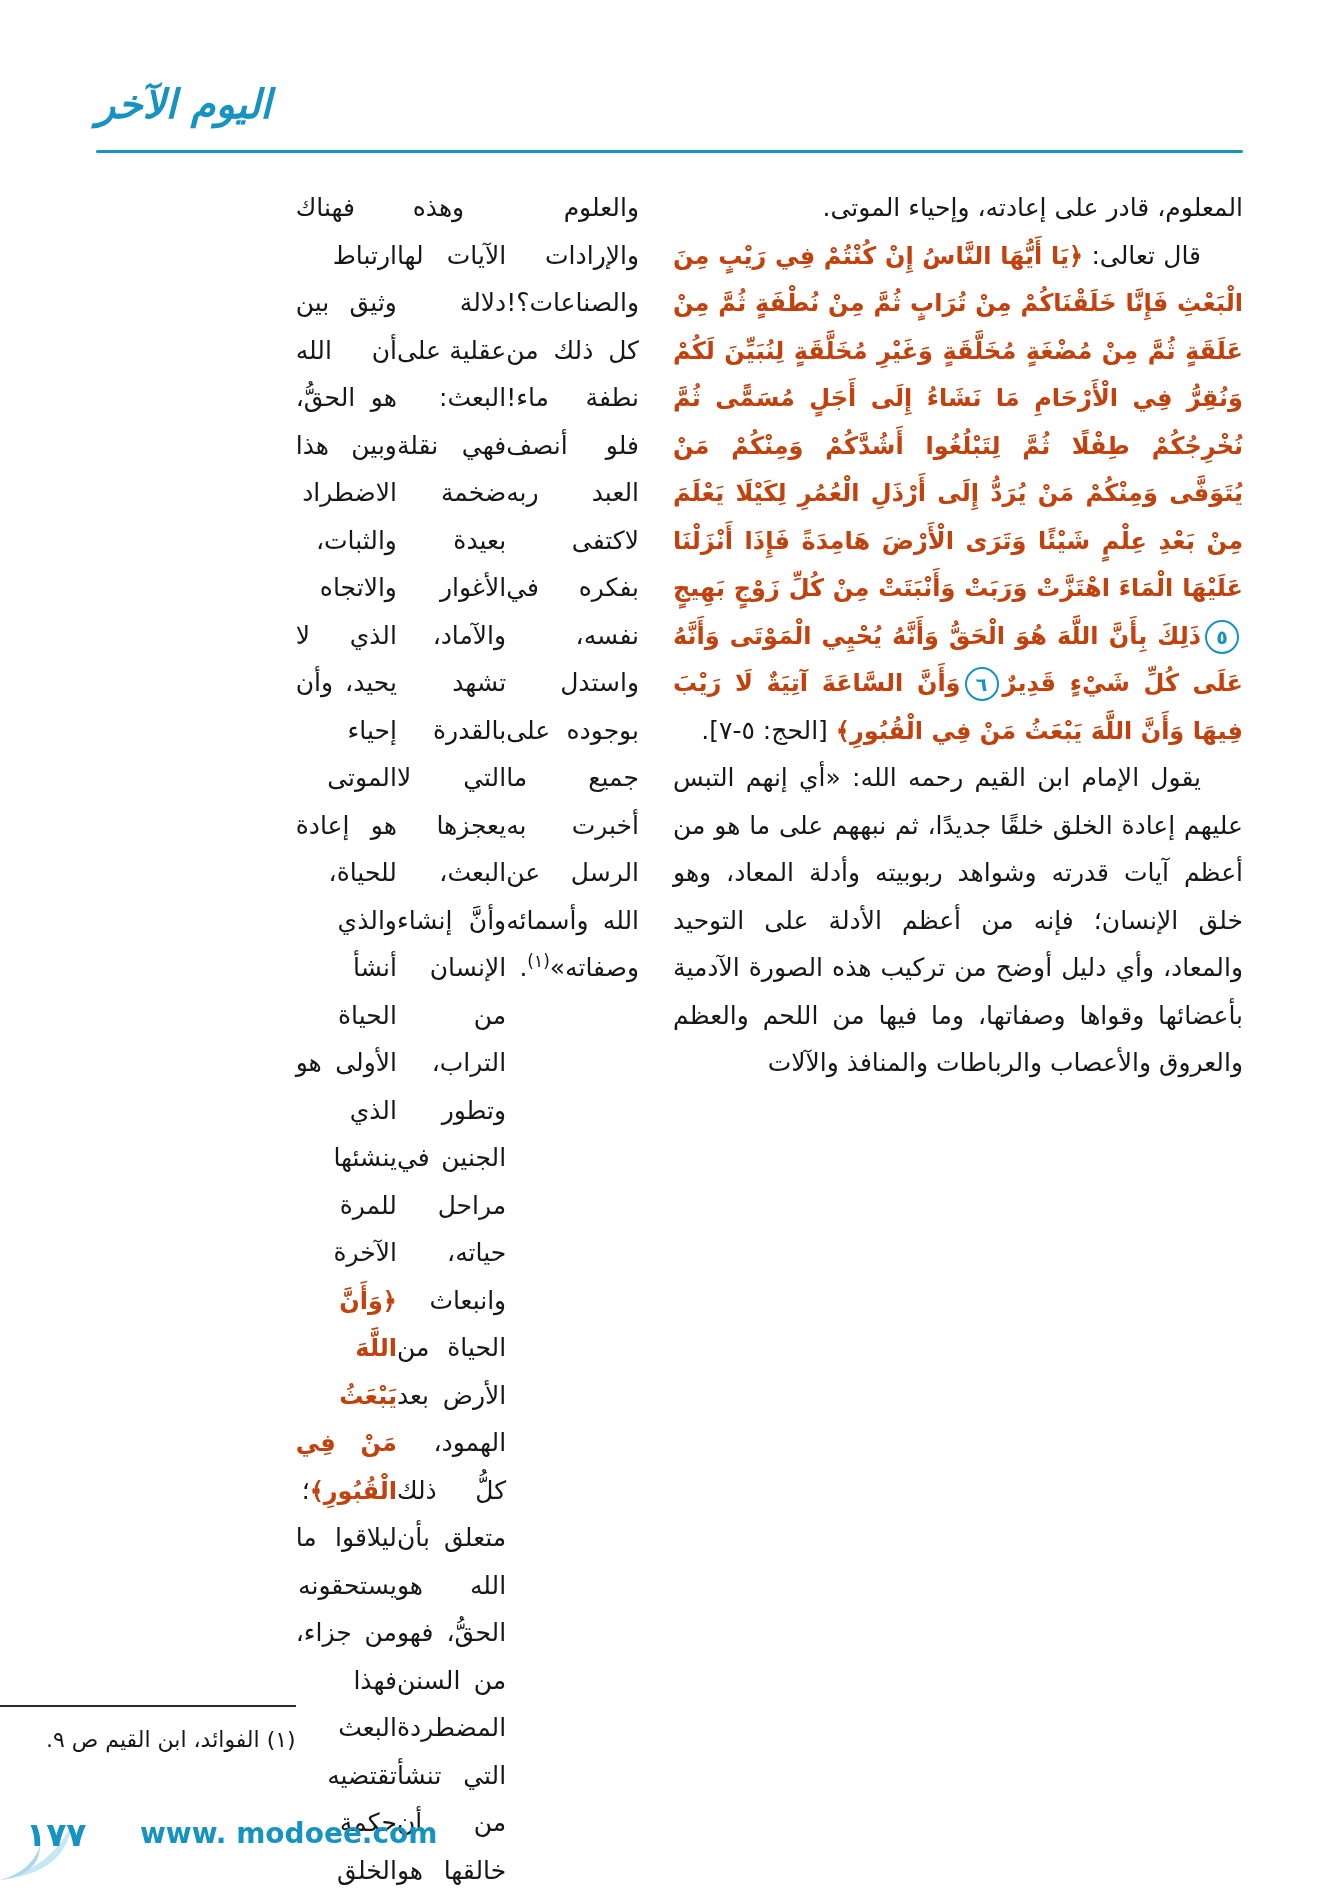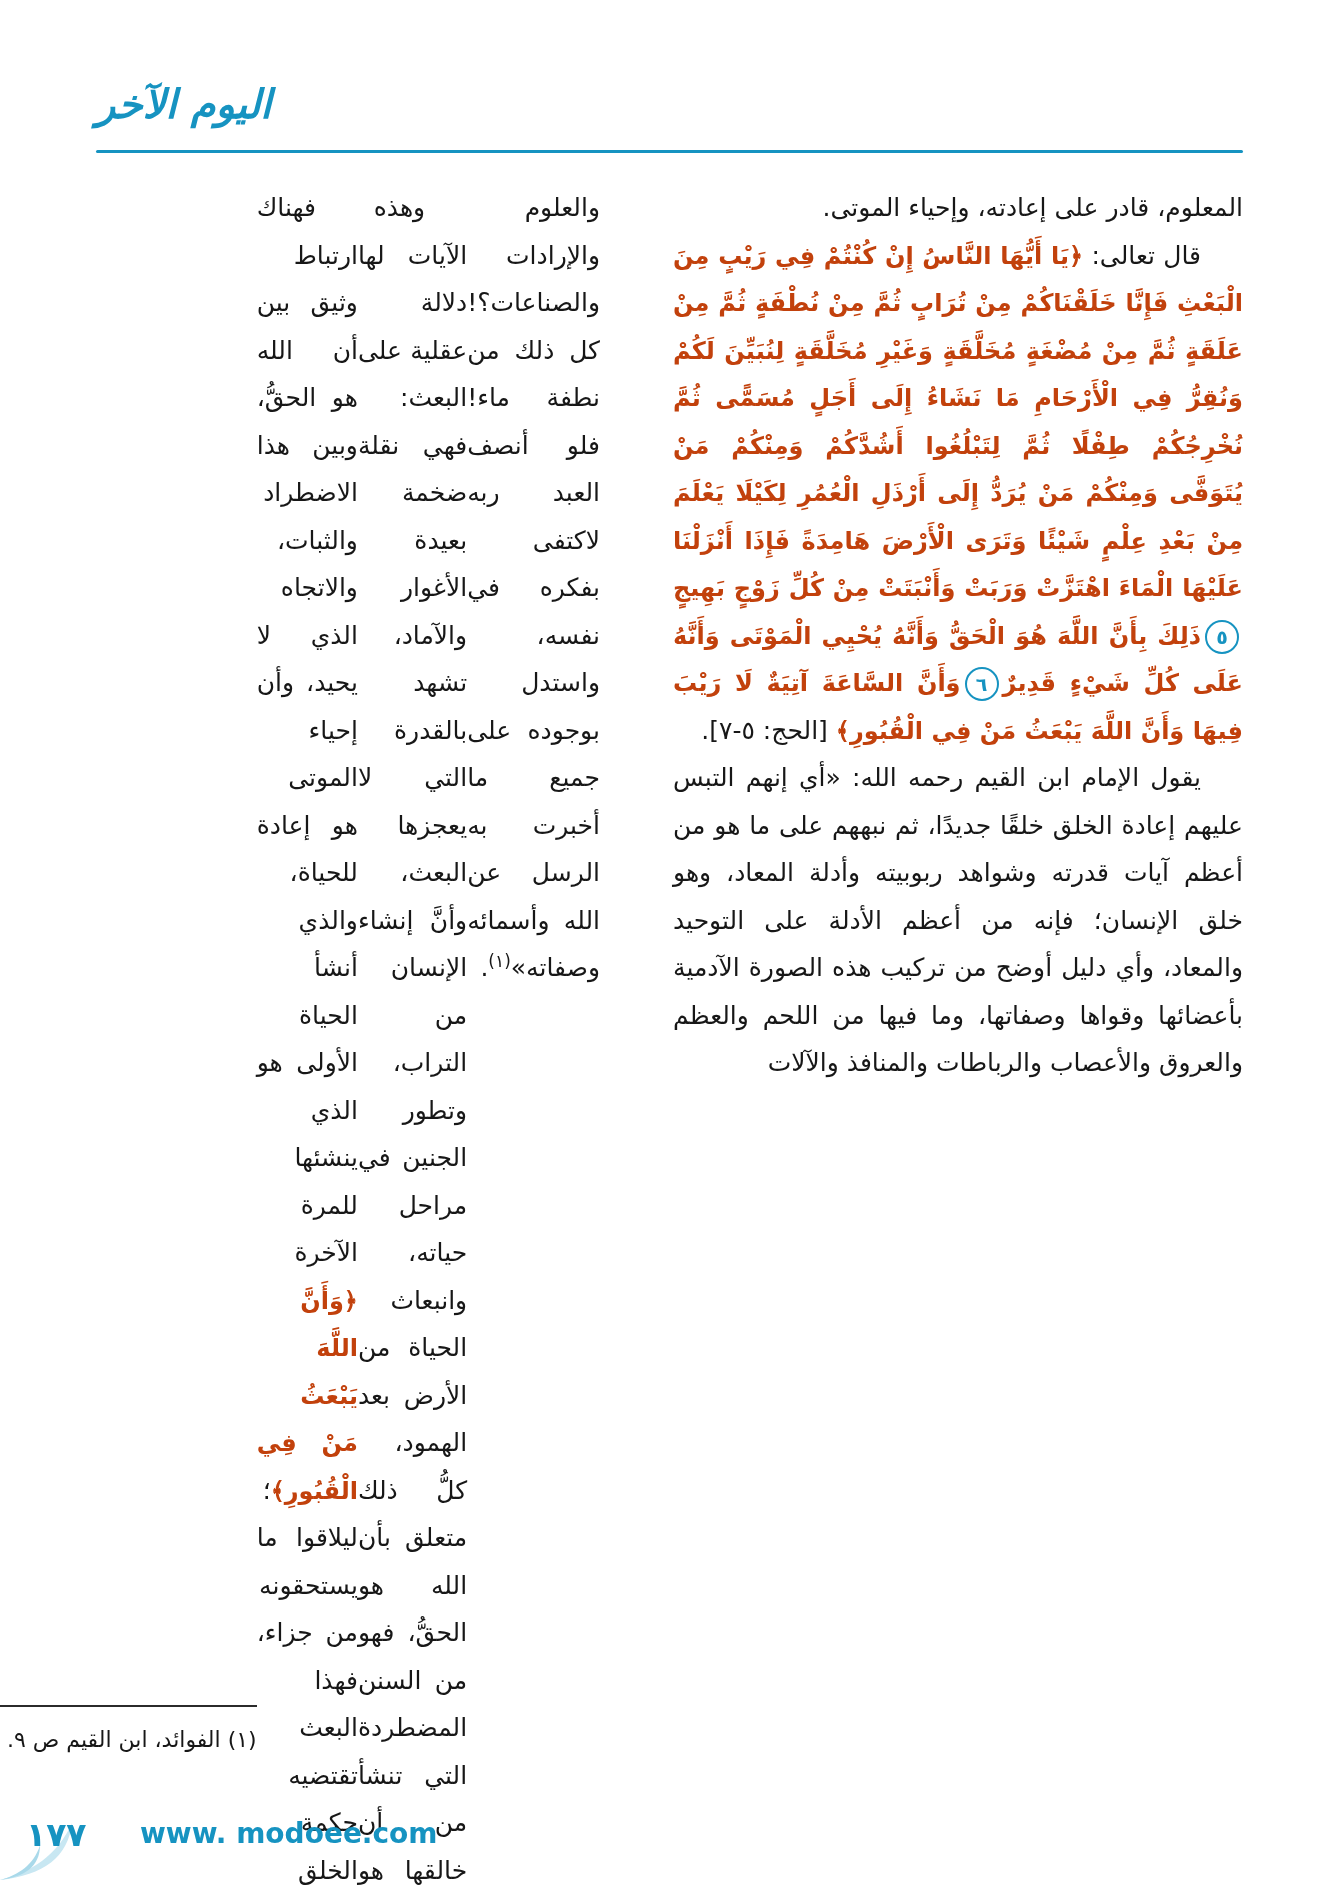--- a/index.html
+++ b/index.html
@@ -44,21 +44,21 @@
     bottom: 132px;
     display: flex;
     gap: 34px;
     direction: rtl;
   }
   .col {
     text-align: justify;
     font-size: 25px;
     line-height: 1.9;
   }
-  .col-a { width: 570px; flex: none; margin-left: 39px; }
+  .col-a { width: 570px; flex: none; }
   .col-b {
     width: 543px;
     flex: none;
     display: flex;
     flex-direction: row;
   }
   p.para { margin: 0; }
   p.indent { text-indent: 42px; }
   .quran {
     color: #c2410c;

